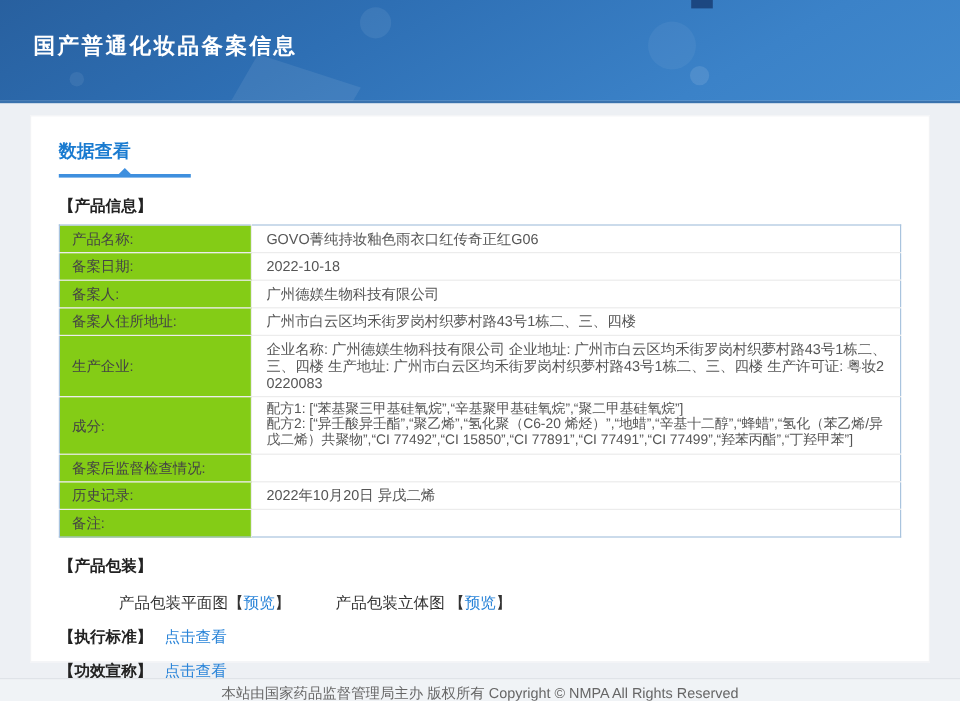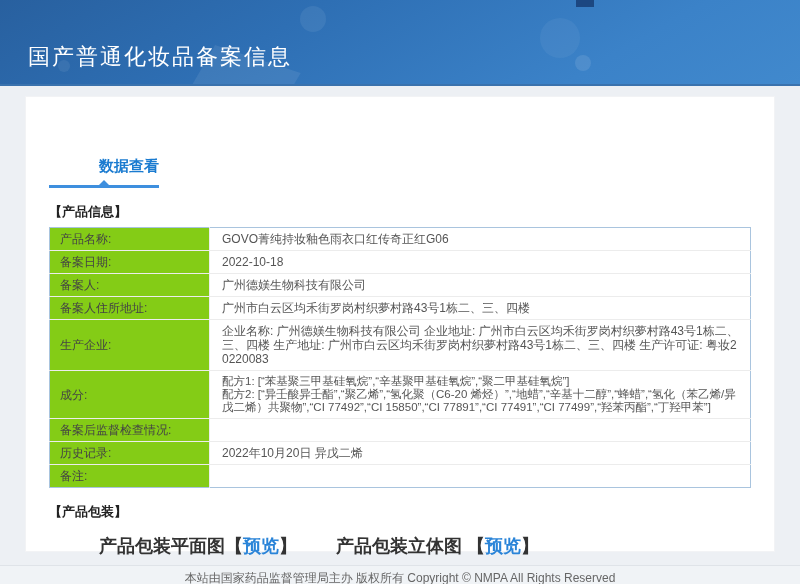--- a/index.html
+++ b/index.html
@@ -11,22 +11,22 @@
     position:relative; overflow:hidden;
   }
   
   .banner {
     height:86px;
     background:linear-gradient(150deg,#28609f 0%,#2e6fb4 35%,#3b82c8 75%,#4189cd 100%);
     position:relative; overflow:hidden;
     border-bottom:2px solid #3a72ad;
   }
   .banner .title {
-    color:#ffffff; font-size:22px; font-weight:normal;
-    margin:0; padding:42px 0 0 28px; letter-spacing:2px;
+    color:#ffffff; font-size:18px; font-weight:bold;
+    margin:0; padding:26px 0 0 28px; letter-spacing:2px;
   }
   .bub { position:absolute; border-radius:50%; background:rgba(255,255,255,0.07); }
   .b1 { width:26px; height:26px; left:300px; top:6px; }
   .b2 { width:16px; height:16px; left:575px; top:55px; background:rgba(255,255,255,0.10); }
   .b3 { width:40px; height:40px; left:540px; top:18px; background:rgba(255,255,255,0.05); }
   .b4 { width:12px; height:12px; left:58px;  top:60px; }
   .poly {
     position:absolute; width:90px; height:70px; left:195px; top:55px;
     background:rgba(255,255,255,0.08);
     transform:rotate(18deg) skewX(-12deg);
@@ -34,24 +34,24 @@
   .corner-accent { position:absolute; top:0; left:576px; width:18px; height:7px; background:#173e75; opacity:.85; }
 
   
   .card {
     position:absolute; left:25px; right:25px; top:96px; height:456px;
     background:#ffffff; border:1px solid #f2f3f5;
     padding:20px 23px 0 23px;
   }
   
   .tab {
-    display:inline-block; width:110px; text-align:right;
+    display:inline-block; width:110px; text-align:left;
     color:#1a7bd0; font-size:15px; font-weight:bold;
     padding-bottom:9px; position:relative;
-    border-bottom:3px solid #3e8fde; cursor:pointer;margin-top:40px;
+    border-bottom:3px solid #3e8fde; cursor:pointer;
   }
   .tab::after {
     content:""; position:absolute; bottom:0; left:50%; margin-left:-5px;
     border-left:5px solid transparent; border-right:5px solid transparent;
     border-bottom:5px solid #3e8fde;
   }
   
   .sec { font-size:13px; font-weight:bold; color:#222; margin:15px 0 6px 0; }
 
   
@@ -62,21 +62,21 @@
     padding:4px 8px 4px 10px; line-height:14px;
   }
   td.val {
     color:#555; padding:4px 10px 4px 12px; line-height:14px;
     border-left:1px solid #ececec; word-break:break-all;
   }
   td.val.small { font-size:11.5px; line-height:13px; }
   tr:last-child td { border-bottom:none; }
 
   
-  .pack-row { margin:13px 0 4px 0; font-size:18px; color:#333;font-weight:bold; }
+  .pack-row { margin:13px 0 4px 0; font-size:13px; color:#333; }
   .pack-label { margin-left:50px; }
   .pack-label.second { margin-left:34px; }
   a.link { color:#2a84d8; text-decoration:none; cursor:pointer; }
   .meta-row { font-size:13px; color:#222; margin:10px 0 0 0; }
   .meta-row .meta-label { font-weight:bold; }
   .meta-row a.link { margin-left:10px; }
 
   
   .footer {
     position:absolute; left:0; right:0; bottom:0; height:19px;

